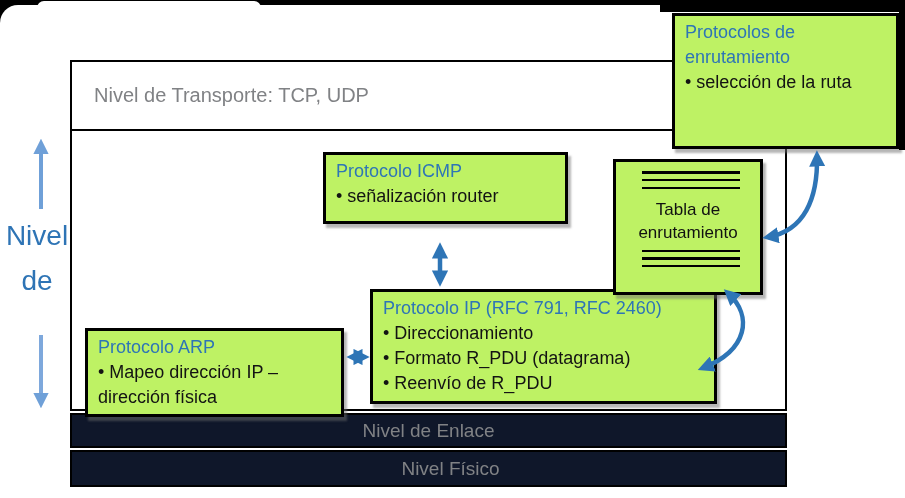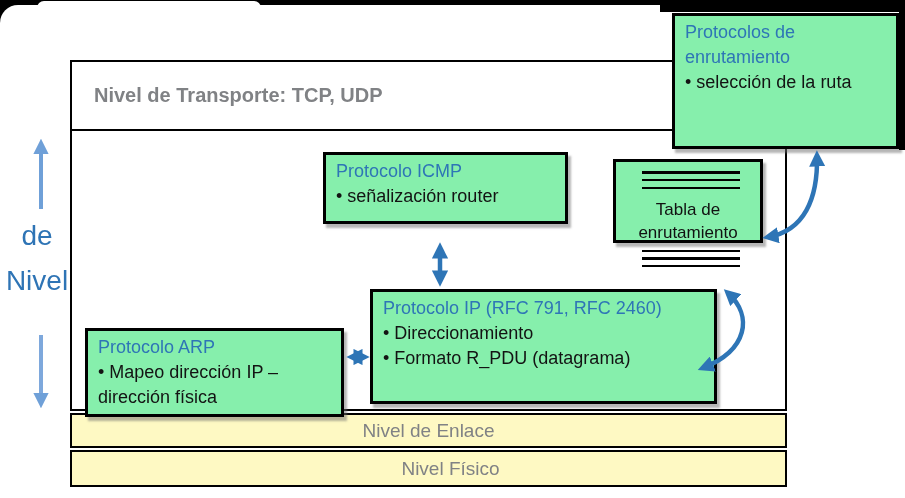--- a/index.html
+++ b/index.html
@@ -11,76 +11,77 @@
   .slide-tab{position:absolute;left:37px;top:1px;width:224px;height:9px;
              background:#fff;border-radius:7px 7px 0 0;z-index:1;}
   .topright-band{position:absolute;left:660px;right:0;top:0;height:12px;background:#000;z-index:2;}
   .right-sliver{position:absolute;right:0;top:0;width:6px;height:150px;background:#000;z-index:5;}
 
   
   .outer{position:absolute;left:70px;top:60px;width:717px;height:351px;
          border:2.5px solid #000;background:#fff;box-sizing:border-box;z-index:2;}
   .transport-row{position:absolute;left:0;top:0;width:100%;height:69px;
                  border-bottom:2.5px solid #000;box-sizing:border-box;
-                 color:#808285;font-size:20px;line-height:66px;padding-left:22px;font-weight:bold;}
-  .layer-row{position:absolute;left:70px;width:717px;border:2.5px solid #000;background:#fef9c3;
+                 color:#808285;font-size:20px;line-height:66px;padding-left:22px;}
+  .layer-row{position:absolute;left:70px;width:717px;border:2.5px solid #000;background:#0f172a;
              box-sizing:border-box;text-align:center;color:#808285;font-size:19px;z-index:2;}
   #row-link{top:413px;height:35px;line-height:31px;}
   #row-phys{top:450px;height:37px;line-height:33px;padding-left:44px;}
 
   
-  .pbox{position:absolute;background:#86efac;border:3px solid #000;box-sizing:border-box;
+  .pbox{position:absolute;background:#bef264;border:3px solid #000;box-sizing:border-box;
         box-shadow:3px 4px 2px rgba(110,110,110,.5);padding:4px 10px;
         font-size:18px;line-height:25px;color:#131313;z-index:3;}
   .pbox .t{color:#2E75B6;}
   #box-icmp{left:323px;top:152px;width:245px;height:72px;}
   #box-ip{left:370px;top:289px;width:347px;height:115px;}
   #box-arp{left:85px;top:328px;width:259px;height:89px;}
   #box-routing{left:672px;top:13px;width:227px;height:136px;z-index:4;}
-  #box-table{left:613px;top:159px;width:150px;height:84px;padding:0;}
+  #box-table{left:613px;top:159px;width:150px;height:136px;padding:0;}
   .rule{position:absolute;left:26px;width:98px;background:#000;}
   .table-label{position:absolute;left:0;top:36px;width:100%;text-align:center;
                font-size:17px;line-height:23px;color:#111;}
 
   
   .netlabel{position:absolute;left:0;top:213px;width:74px;text-align:center;
             font-size:28px;line-height:45px;color:#2E74B5;z-index:2;}
 
   #arrows{position:absolute;left:0;top:0;z-index:6;pointer-events:none;}
 </style>
 </head>
 <body>
 
 <div id="canvas">
   <div class="slide"></div>
   <div class="slide-tab"></div>
   <div class="topright-band"></div>
   <div class="right-sliver"></div>
 
   <div class="netlabel">
+    <div>Nivel</div>
     <div>de</div>
-    <div>Nivel</div>
   </div>
 
   <div class="outer">
     <div class="transport-row">Nivel de Transporte: TCP, UDP</div>
   </div>
 
   <div class="layer-row" id="row-link">Nivel de Enlace</div>
   <div class="layer-row" id="row-phys">Nivel Físico</div>
 
   <div class="pbox" id="box-icmp">
     <div class="t">Protocolo ICMP</div>
     <div>• señalización router</div>
   </div>
 
   <div class="pbox" id="box-ip">
     <div class="t">Protocolo IP (RFC 791, RFC 2460)</div>
     <div>• Direccionamiento</div>
     <div>• Formato R_PDU (datagrama)</div>
+    <div>• Reenvío de R_PDU</div>
   </div>
 
   <div class="pbox" id="box-arp">
     <div class="t">Protocolo ARP</div>
     <div>• Mapeo dirección IP – dirección física</div>
   </div>
 
   <div class="pbox" id="box-routing">
     <div class="t">Protocolos de enrutamiento</div>
     <div>• selección de la ruta</div>

